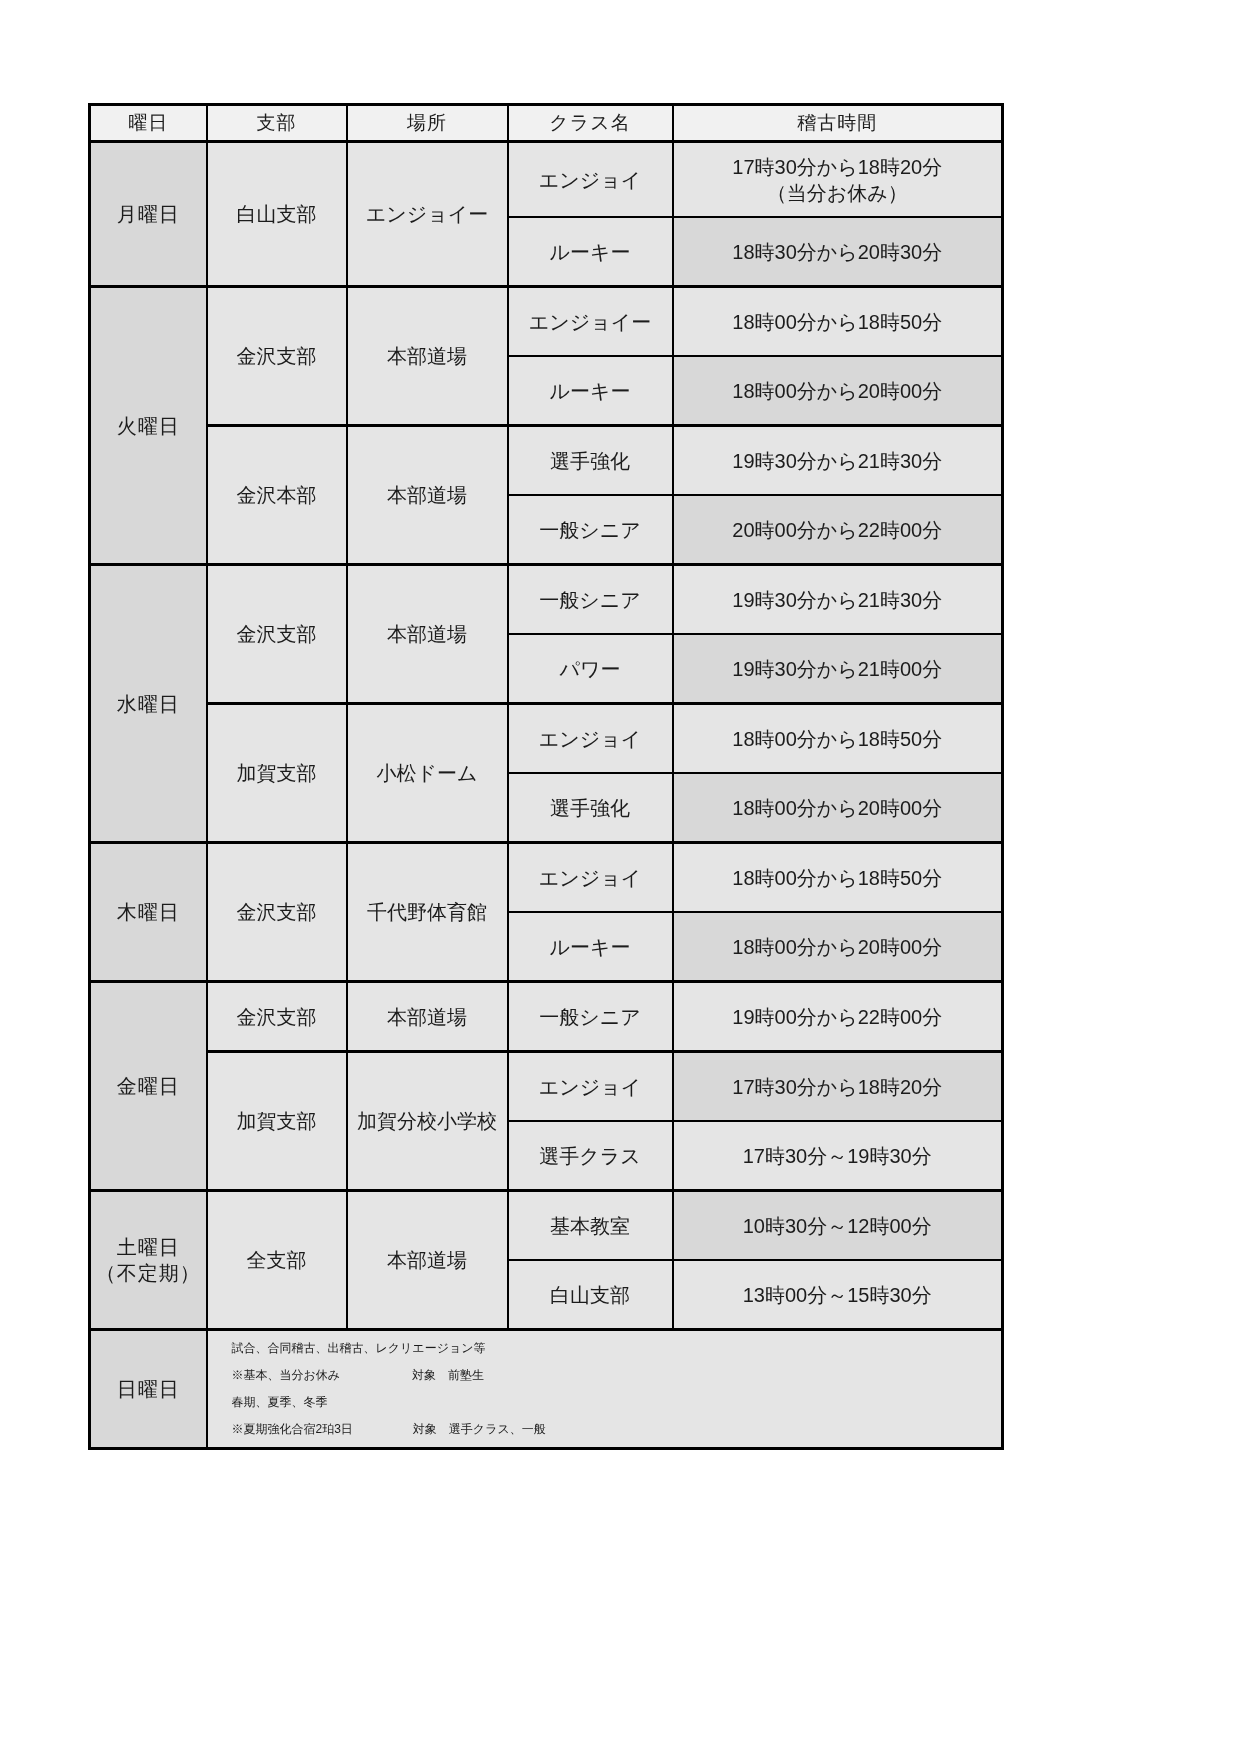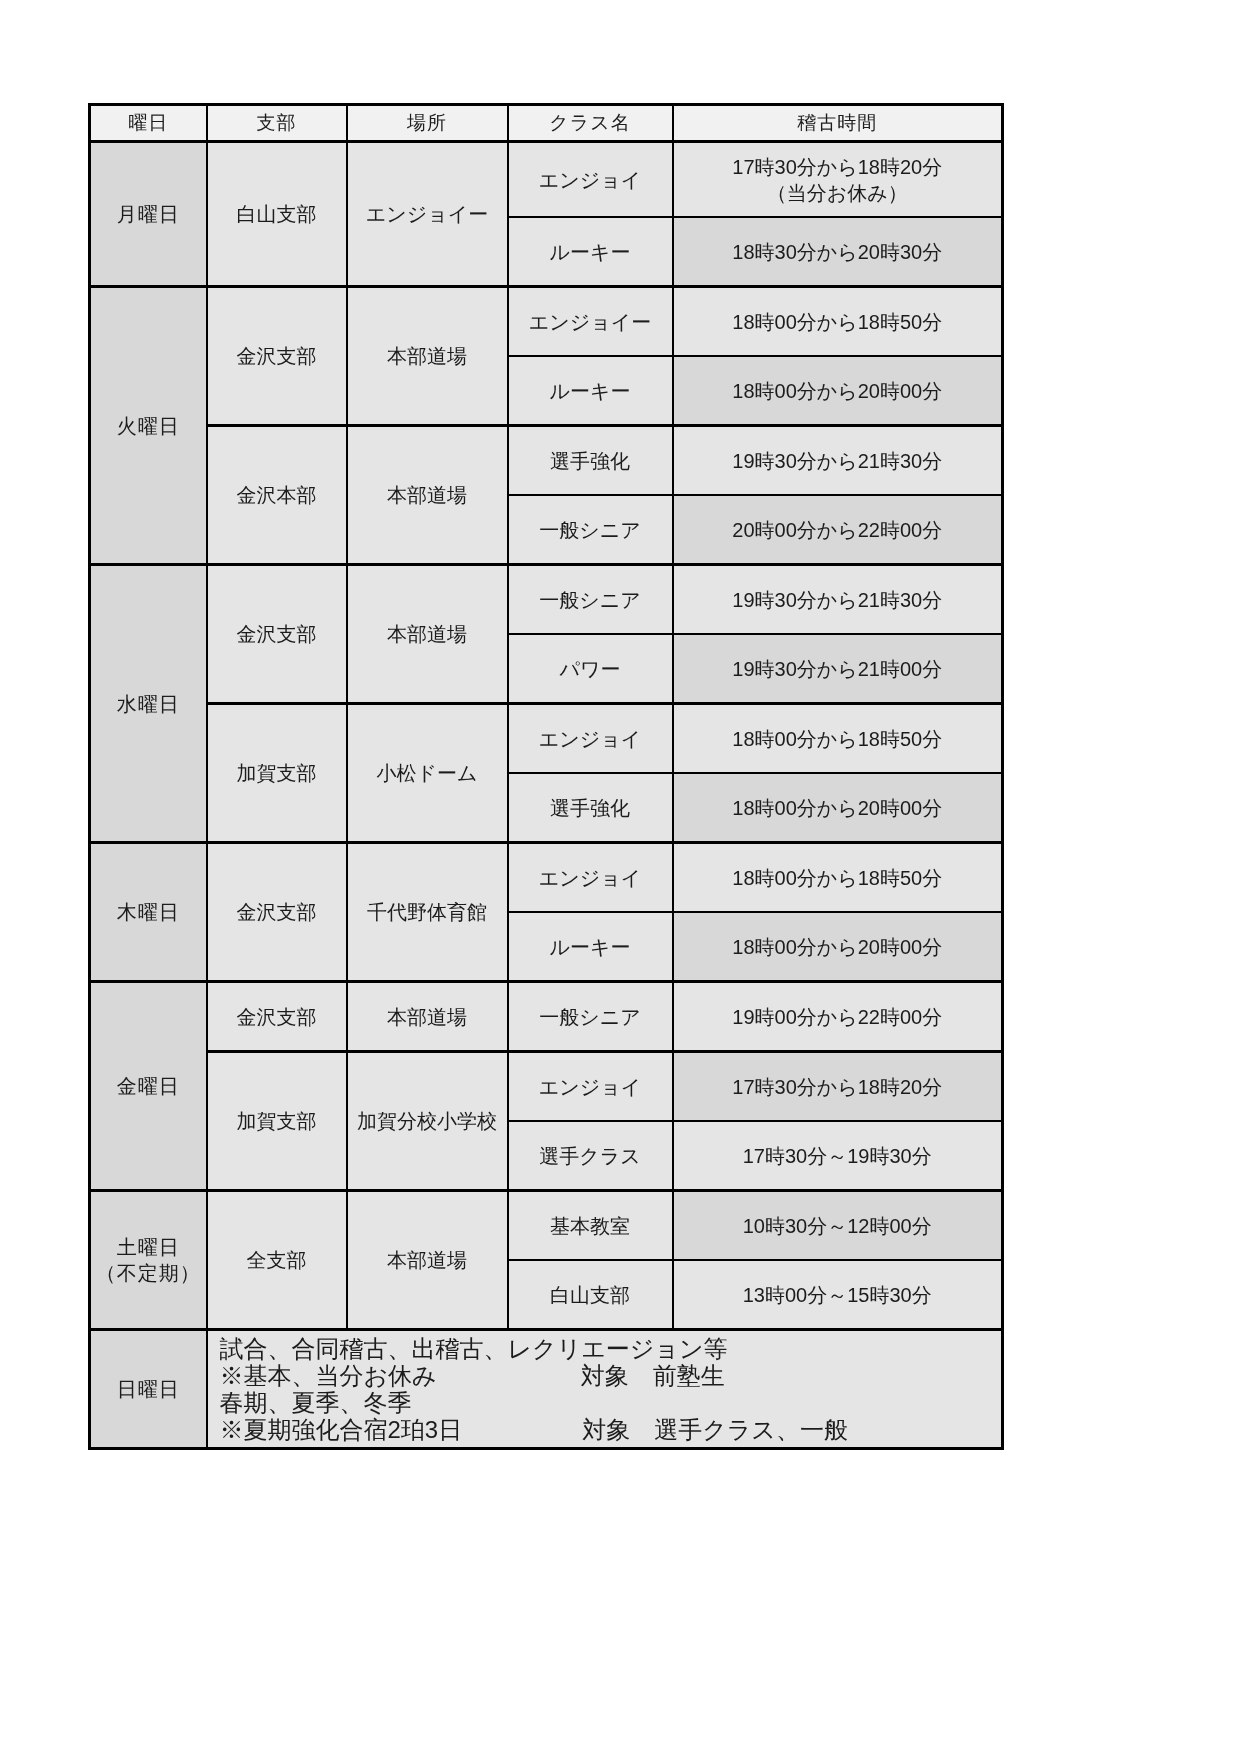--- a/index.html
+++ b/index.html
@@ -32,21 +32,21 @@
   .schedule td{height:67px;line-height:1.3;}
   tr.row-tall td{height:73px;}
   td.day{background:var(--day-bg,#d8d8d8);white-space:pre-line;letter-spacing:1px;}
   td.shaded{background:var(--shade-bg,#d8d8d8);text-align:center;}
   td.time{white-space:pre-line;margin-left:20px;}
   tr.group-top td{border-top-width:3px;}
   td.sub-top{border-top-width:3px;}
   tr.sunday-row td{height:108px;}
   td.note{
     text-align:left;vertical-align:middle;
-    padding:4px 12px;font-size:24px;line-height:27px;
+    padding:4px 24px;font-size:12px;line-height:27px;
   }
   .note-line{white-space:pre;}
 </style>
 </head>
 <body style="background: rgb(255, 255, 255);">
 
 <div class="page">
   <table class="schedule">
     <colgroup>
       <col style="width:117px">

